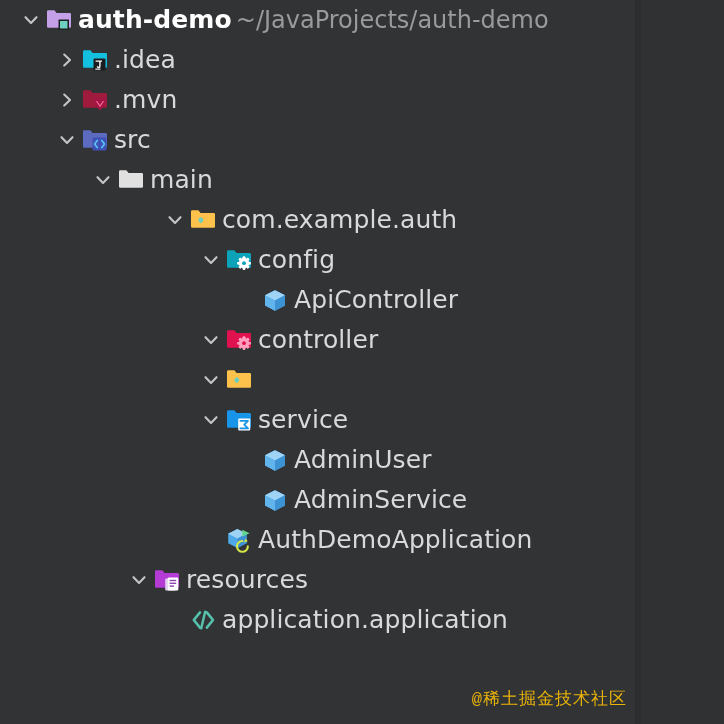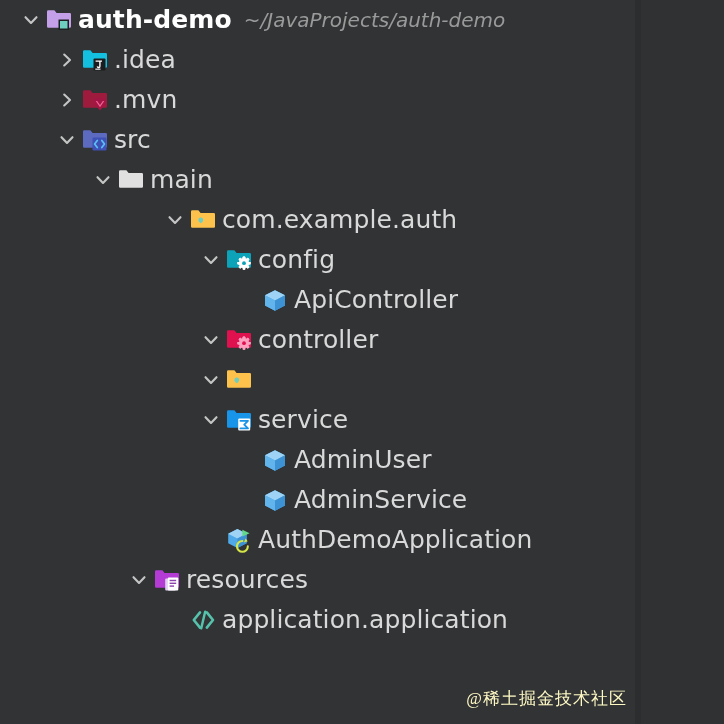--- a/index.html
+++ b/index.html
@@ -79,35 +79,34 @@
     color: #d9d9d9;
     letter-spacing: 0.1px;
     line-height: 30px;
   }
   .node-label.root {
     font-weight: bold;
     color: #ffffff;
     font-size: 25px;
   }
   .node-path {
-    font-size: 20px;
+    font-size: 24px;
     color: #9a9a9a;
-    margin-left: 12px;
+    margin-left: 4px;
     line-height: 30px;
-    font-style: italic;
   }
 
   
   .watermark {
     position: absolute;
     right: 14px;
     bottom: 14px;
     font-size: 17px;
-    color: #fef9c3;
-    font-family: Liberation Serif, serif;
+    color: #eab308;
+    font-family: Liberation Mono, monospace;
     letter-spacing: 1px;
     pointer-events: none;
   }
 </style>
 </head>
 <body>
 
 <div id="project-tree">
   <div class="scroll-gutter"></div>
   <div id="rows">

